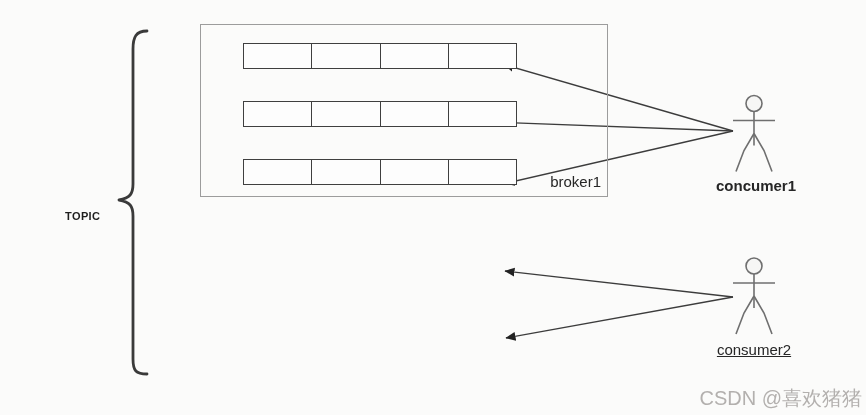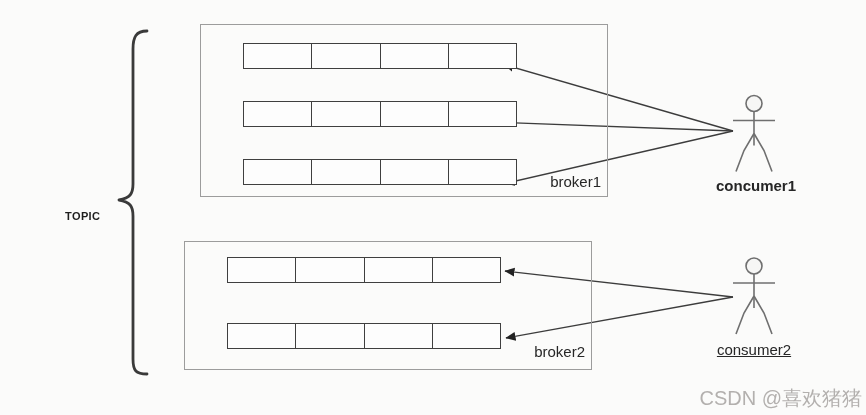--- a/index.html
+++ b/index.html
@@ -96,37 +96,20 @@
         <div class="prow">
           <div class="pcell"></div>
           <div class="pcell"></div>
           <div class="pcell"></div>
           <div class="pcell"></div>
         </div>
       </div>
     <div class="broker-label">broker1</div>
   </div>
 
-  <div class="broker-box" id="broker2-box">
-    <div class="rows">
-        <div class="prow">
-          <div class="pcell"></div>
-          <div class="pcell"></div>
-          <div class="pcell"></div>
-          <div class="pcell"></div>
-        </div>
-        <div class="prow">
-          <div class="pcell"></div>
-          <div class="pcell"></div>
-          <div class="pcell"></div>
-          <div class="pcell"></div>
-        </div>
-      </div>
-    <div class="broker-label">broker2</div>
-  </div>
 
   <div class="consumer-label" id="consumer1-label">concumer1</div>
 
   <div class="consumer-label" id="consumer2-label">consumer2</div>
 
   <div class="watermark">CSDN @喜欢猪猪</div>
 
 </div>
 
 </body></html>

